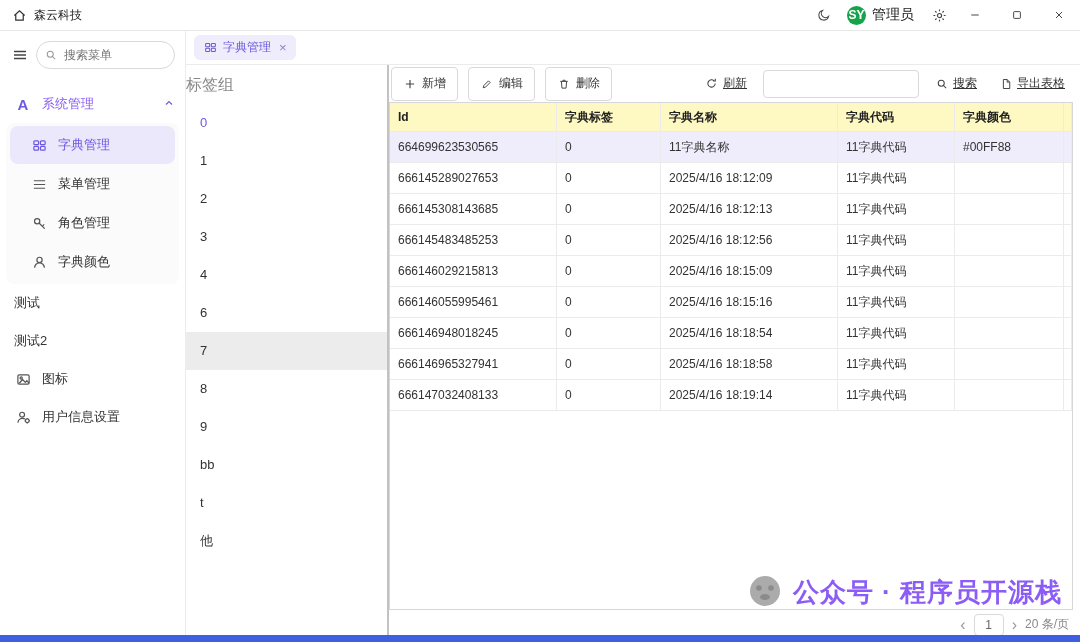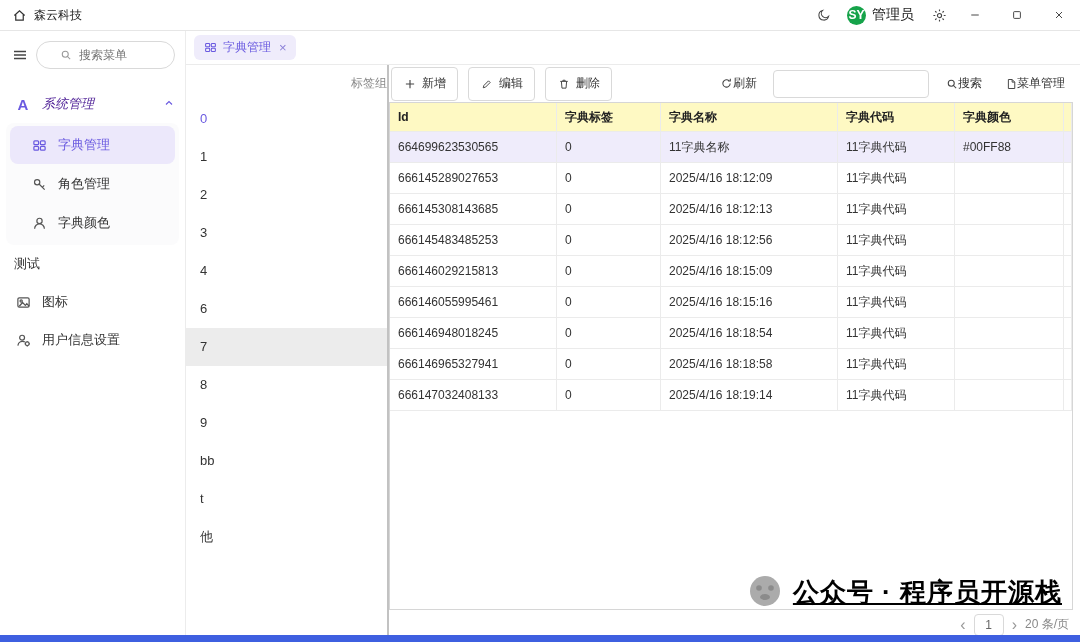--- a/index.html
+++ b/index.html
@@ -16,54 +16,54 @@
   .avatar{width:19px;height:19px;border-radius:50%;background:#16A34A;color:#fff;font-size:12px;
           font-weight:bold;display:flex;align-items:center;justify-content:center;margin:0 6px 0 8px;cursor:pointer;}
   .tb-user{font-size:14px;color:#222;margin-right:10px;}
   .winbtn{width:42px;height:30px;display:flex;align-items:center;justify-content:center;color:#333;cursor:pointer;}
   
   .body{display:flex;height:605px;}
   .sidebar{width:185px;border-right:1px solid #ececec;flex:none;background:#fff;}
   .side-top{display:flex;align-items:center;gap:8px;padding:10px 10px 8px 12px;}
   .burger{color:#444;cursor:pointer;}
   .side-search{flex:1;display:flex;align-items:center;gap:5px;border:1px solid #d9d9d9;border-radius:14px;
-               height:26px;padding:0 8px;color:#999;justify-content:flex-end;}
+               height:26px;padding:0 8px;color:#999;}
   .side-search input{border:0;outline:0;width:85px;font-size:12px;font-family:inherit;color:#333;background:transparent;}
   .menu{padding-top:8px;}
   .menu-item{height:38px;display:flex;align-items:center;gap:10px;padding:0 10px 0 14px;cursor:pointer;color:#333;}
   .mi-icon{width:18px;display:flex;justify-content:center;color:#555;flex:none;}
   .mi-label{flex:1;white-space:nowrap;}
   .letterA{color:#6A5AE0;font-weight:bold;font-size:15px;}
-  .menu-item.root .mi-label{color:#4c1d95;font-style:italic;}
+  .menu-item.root .mi-label{color:#8b5cf6;}
   .mi-chevron{color:#6A5AE0;}
   .submenu{margin:0 6px;background:#fbfbfc;border-radius:8px;padding:2px 0;}
   .menu-item.sub{padding-left:20px;margin:1px 4px;border-radius:8px;}
   .menu-item.sub.active{background:#ECE8FB;color:#6A5AE0;}
   .menu-item.sub.active .mi-icon{color:#6A5AE0;}
   
   .content{flex:1;display:flex;flex-direction:column;min-width:0;}
   .tabbar{height:33px;display:flex;align-items:center;border-bottom:1px solid #ebebeb;padding-left:8px;flex:none;}
   .tab{display:flex;align-items:center;gap:6px;background:#EFECFB;color:#6A5AE0;border-radius:6px;
        padding:4px 9px;font-size:12px;cursor:pointer;}
   .tab .mi-icon{width:14px;color:#6A5AE0;}
   .tab-close{color:#8b80d8;font-size:13px;margin-left:2px;cursor:pointer;line-height:1;}
   .content-body{flex:1;display:flex;min-height:0;}
   
   .tagcol{width:201px;flex:none;border-right:2px solid #c2c2c2;overflow:hidden;}
-  .tag-title{text-align:right;color:#8a8a8a;font-size:12px;padding:10px 0 8px;}
+  .tag-title{text-align:left;color:#8a8a8a;font-size:16px;padding:10px 0 8px;}
   .tag-item{height:38px;line-height:38px;padding-left:14px;font-size:13px;color:#333;cursor:pointer;}
   .tag-item.selected{color:#6A5AE0;}
   .tag-item.hovered{background:#ececec;}
   
   .main{flex:1;display:flex;flex-direction:column;position:relative;min-width:0;padding-right:7px;}
   .toolbar{height:37px;display:flex;align-items:center;gap:10px;padding:0 2px;flex:none;}
   .btn{display:flex;align-items:center;gap:6px;height:27px;padding:16px 11px;border:1px solid #d9d9d9;
        border-radius:4px;background:#fff;font-size:12px;color:#333;cursor:pointer;font-family:inherit;text-align:center;}
   .btn .mi-icon{width:13px;color:#444;}
-  .flatbtn{display:flex;align-items:center;font-size:12px;color:#333;cursor:pointer;background:none;border:0;font-family:inherit;}
+  .flatbtn{display:flex;align-items:center;gap:5px;font-size:12px;color:#333;cursor:pointer;background:none;border:0;font-family:inherit;text-decoration:underline;}
   .flatbtn .mi-icon{width:13px;color:#444;}
   .tb-spacer{flex:1;}
   .tb-search-input{width:138px;height:26px;border:1px solid #d9d9d9;border-radius:4px;outline:0;
                    padding:0 8px;font-size:12px;font-family:inherit;}
   
   .table-wrap{border:1px solid #d6d6d6;height:506px;overflow:hidden;background:#fff;flex:none;}
   table.data-table{border-collapse:collapse;width:100%;table-layout:fixed;font-size:12px;}
   .data-table th,.data-table td{border-right:1px solid #ebebeb;border-bottom:1px solid #ebebeb;
        padding:0 8px;text-align:left;height:30px;overflow:hidden;white-space:nowrap;}
   .data-table th{background:#fef9c3;font-weight:bold;color:#222;height:28px;}
@@ -77,21 +77,21 @@
   
   .pager{height:29px;display:flex;align-items:center;justify-content:flex-end;gap:8px;
          font-size:12px;color:#666;padding-right:4px;flex:none;}
   .pg-arrow{font-size:16px;color:#999;cursor:pointer;line-height:1;}
   .pg-num{min-width:20px;height:20px;border:1px solid #d9d9d9;border-radius:4px;display:flex;
           align-items:center;justify-content:center;background:#fff;cursor:pointer;padding:0 4px;}
   .pg-size{cursor:pointer;color:#888;}
   
   .watermark{position:absolute;right:18px;bottom:24px;display:flex;align-items:center;gap:10px;
              pointer-events:none;z-index:5;}
-  .wm-text{font-size:26px;font-weight:bold;color:#000000;letter-spacing:1px;text-decoration:underline;}
+  .wm-text{font-size:26px;font-weight:bold;color:#8b5cf6;letter-spacing:1px;}
   
   .bottom-strip{position:absolute;left:0;bottom:0;width:100%;height:7px;background:#3E5FE0;}
 </style>
 </head>
 <body>
 
 <div id="app">
 
   <header class="titlebar">
     <div class="tb-left">
@@ -172,40 +172,51 @@
                   <rect x="2" y="3" width="5" height="4" rx="1"></rect>
                   <rect x="9" y="3" width="5" height="4" rx="1"></rect>
                   <rect x="2" y="9" width="5" height="4" rx="1"></rect>
                   <rect x="9" y="9" width="5" height="4" rx="1"></rect>
                 </svg>
             </span>
             <span class="mi-label">字典管理</span>
           </div>
           <div class="menu-item sub">
             <span class="mi-icon">
+              <svg width="15" height="15" viewBox="0 0 16 16" stroke="currentColor" stroke-width="1.3">
+                  <path d="M2 4h12M2 8h12M2 12h12"></path>
+                </svg>
+            </span>
+            <span class="mi-label">菜单管理</span>
+          </div>
+          <div class="menu-item sub">
+            <span class="mi-icon">
               <svg width="15" height="15" viewBox="0 0 16 16" fill="none" stroke="currentColor" stroke-width="1.3">
                   <circle cx="5.5" cy="5.5" r="2.8"></circle>
                   <path d="M7.5 7.5l6 6M11 11l2-2"></path>
                 </svg>
             </span>
             <span class="mi-label">角色管理</span>
           </div>
           <div class="menu-item sub">
             <span class="mi-icon">
               <svg width="15" height="15" viewBox="0 0 16 16" fill="none" stroke="currentColor" stroke-width="1.3">
                   <circle cx="8" cy="5.2" r="2.8"></circle>
                   <path d="M2.8 13.5a5.2 5.2 0 0 1 10.4 0"></path>
                 </svg>
             </span>
             <span class="mi-label">字典颜色</span>
           </div>
         </div>
 
         <div class="menu-item">
           <span class="mi-label">测试</span>
+        </div>
+        <div class="menu-item">
+          <span class="mi-label">测试2</span>
         </div>
         <div class="menu-item">
           <span class="mi-icon">
             <svg width="15" height="15" viewBox="0 0 16 16" fill="none" stroke="currentColor" stroke-width="1.3">
                 <rect x="2" y="3" width="12" height="10" rx="1.5"></rect>
                 <circle cx="5.5" cy="6.5" r="1.2"></circle>
                 <path d="M3.5 12l3.5-4 3 3 1.5-1.8 2.5 2.8"></path>
               </svg>
           </span>
           <span class="mi-label">图标</span>
@@ -308,21 +319,21 @@
               </span>
               <span>搜索</span>
             </button>
             <button class="flatbtn">
               <span class="mi-icon">
                 <svg width="12" height="12" viewBox="0 0 16 16" fill="none" stroke="currentColor" stroke-width="1.3">
                     <path d="M4.5 2h5L13 5.5V14H4.5z"></path>
                     <path d="M9.5 2v3.5H13"></path>
                   </svg>
               </span>
-              <span>菜单管理</span>
+              <span>导出表格</span>
             </button>
           </div>
 
           <div class="table-wrap">
             <table class="data-table">
               <thead>
                   <tr>
                     <th>Id</th>
                     <th>字典标签</th>
                     <th>字典名称</th>

